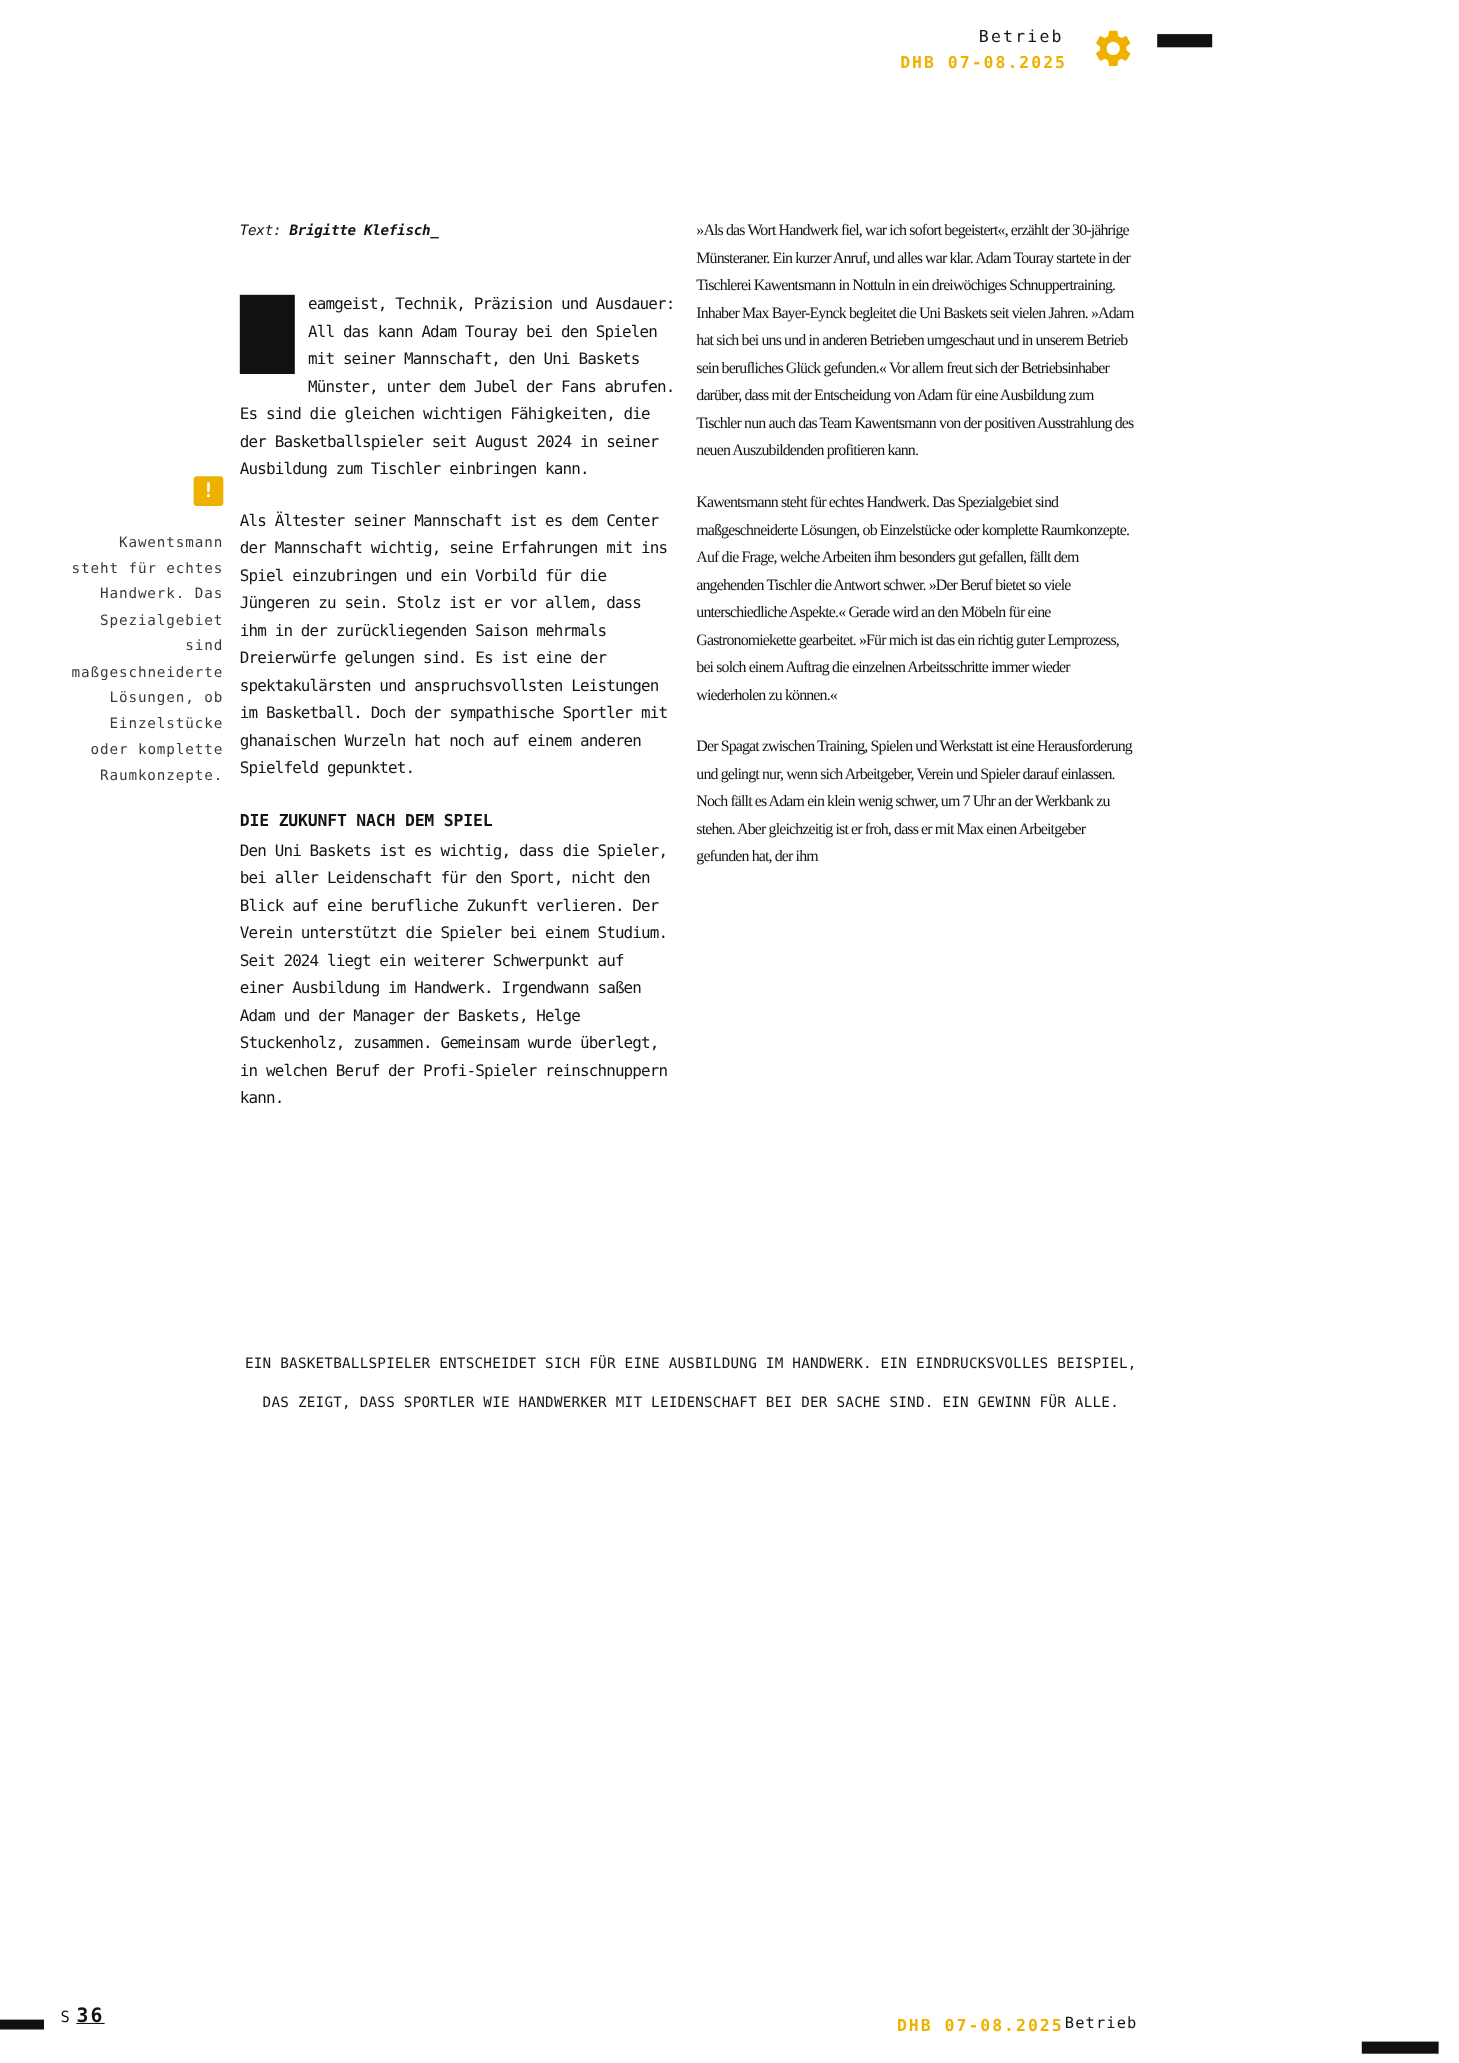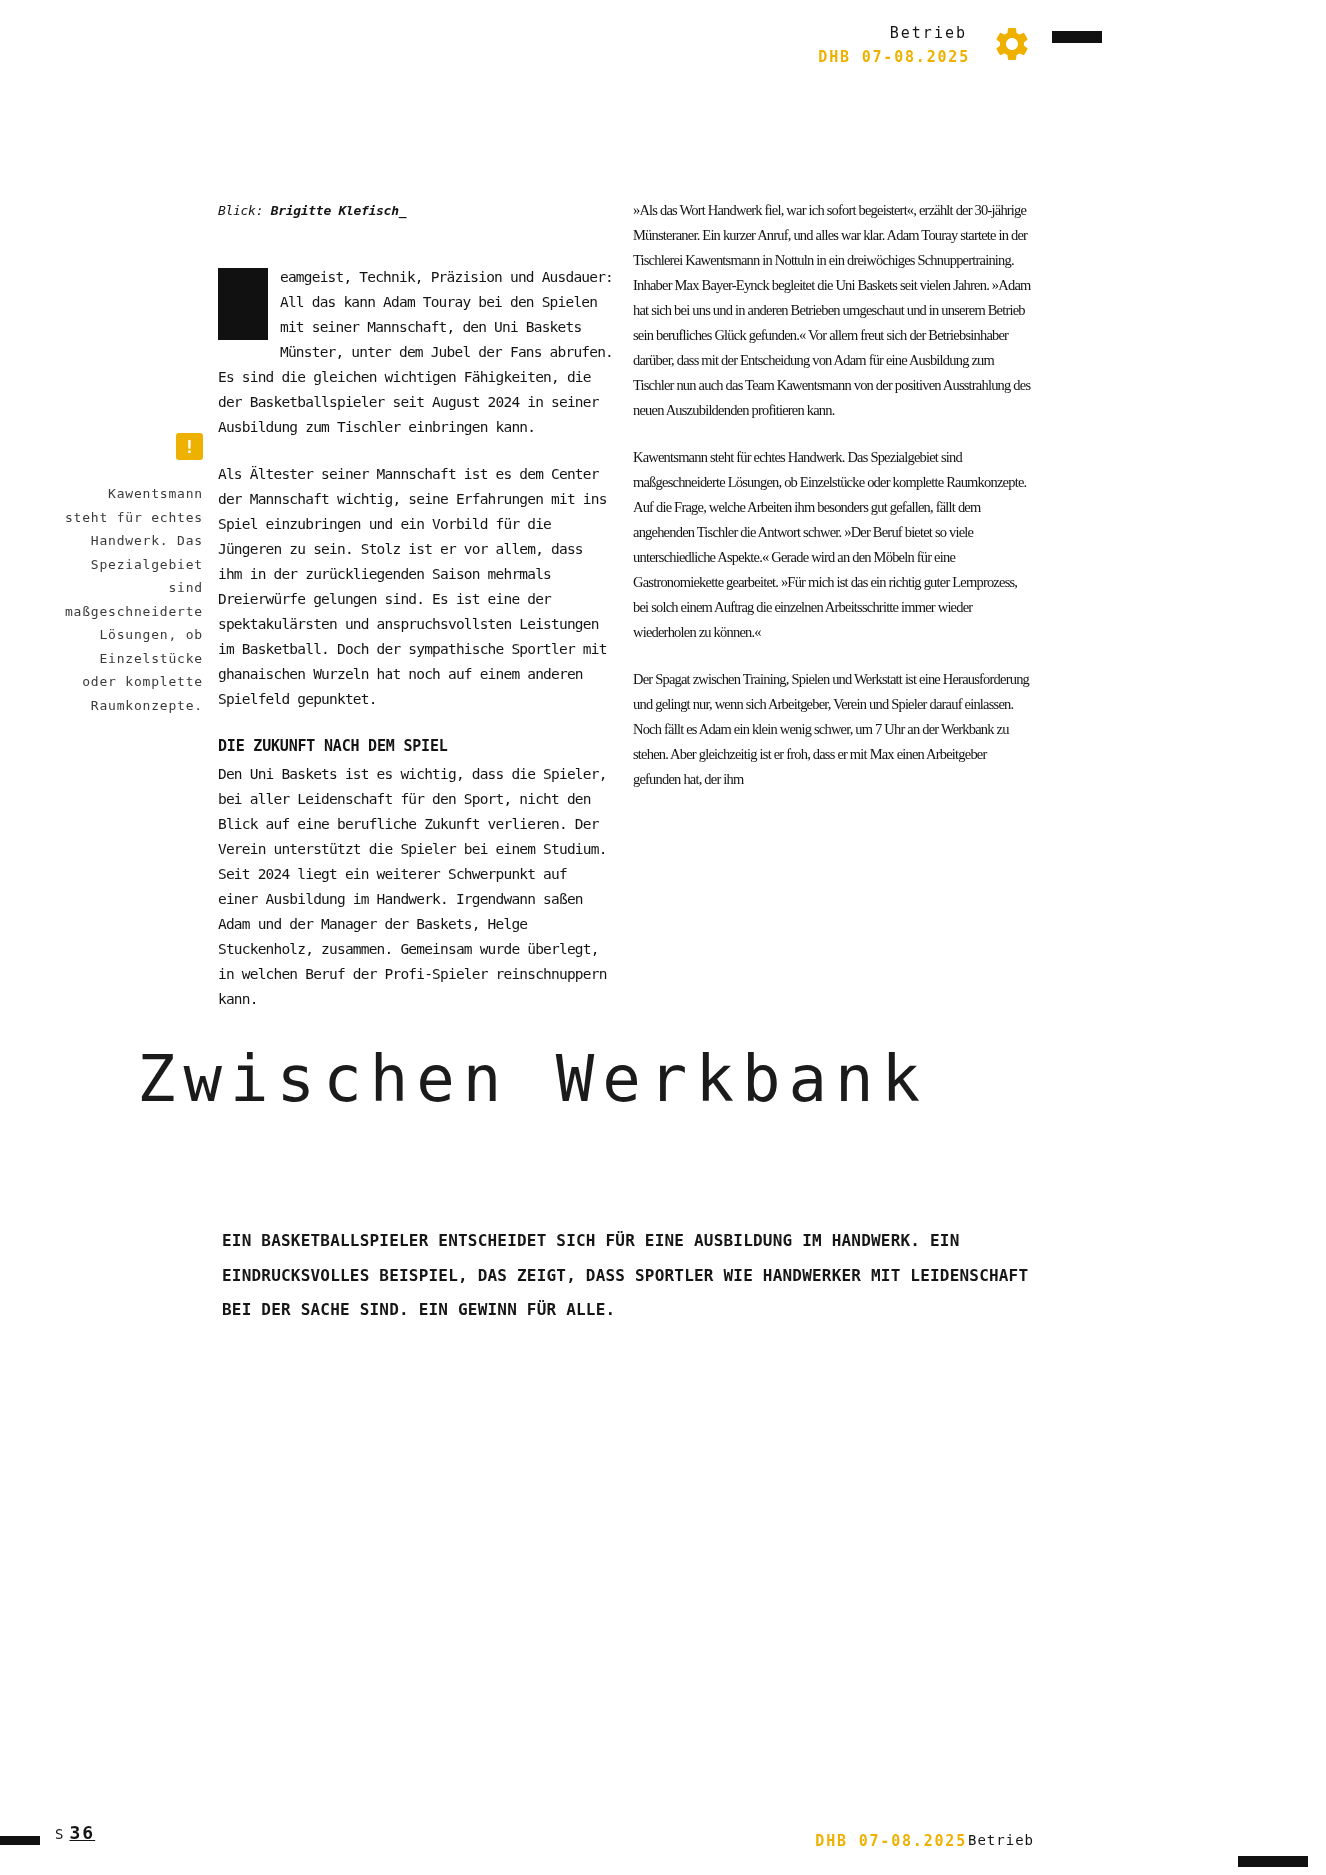--- a/index.html
+++ b/index.html
@@ -65,22 +65,22 @@
   }
 
   
   .headline {
     position:absolute; left:137px; top:1040px;
     font-size:64px; line-height:78px; letter-spacing:8px;
     font-weight:500; color:#1b1b1b; white-space:nowrap;
   }
   .standfirst {
     position:absolute; left:222px; top:1224px; width:812px;
-    font-size:16px; line-height:34.5px; letter-spacing:0.2px;
-    font-weight:bold; color:#161616; text-transform:uppercase;
+    font-size:13px; line-height:34.5px; letter-spacing:0.2px;
+    font-weight:normal; color:#161616; text-transform:uppercase;text-align:center;
   }
 
   
   .ftr-rule { position:absolute; left:0; top:1836px; width:40px; height:9px; background:#111; }
   .ftr-page { position:absolute; left:55px; top:1822px; display:flex; align-items:baseline; gap:6px; }
   .ftr-page .s { font-size:14px; }
   .ftr-page .num { font-size:18px; font-weight:bold; letter-spacing:2px;text-decoration:underline; }
   .ftr-issue {
     position:absolute; right:341px; top:1832px;
     font-size:15px; letter-spacing:1.8px; font-weight:bold;
@@ -106,37 +106,36 @@
   </span>
   <div class="hdr-bar"></div>
 
   <aside class="margin-note">
     <div class="alert-badge">!</div>
     <div class="margin-caption">Kawentsmann steht für echtes Handwerk. Das Spezialgebiet sind maßgeschneiderte Lösungen, ob Einzelstücke oder komplette Raumkonzepte.</div>
   </aside>
 
   <div class="col col-1">
     <div class="byline">
-      <span>Blick:</span>
+      <span>Text:</span>
       <span class="author">Brigitte Klefisch_</span>
     </div>
     <p><span class="dropcap">T</span><span>eamgeist, Technik, Präzision und Ausdauer: All das kann Adam Touray bei den Spielen mit seiner Mannschaft, den Uni Baskets Münster, unter dem Jubel der Fans abrufen. Es sind die gleichen wichtigen Fähigkeiten, die der Basketballspieler seit August 2024 in seiner Ausbildung zum Tischler einbringen kann.</span></p>
     <p>Als Ältester seiner Mannschaft ist es dem Center der Mannschaft wichtig, seine Erfahrungen mit ins Spiel einzubringen und ein Vorbild für die Jüngeren zu sein. Stolz ist er vor allem, dass ihm in der zurückliegenden Saison mehrmals Dreierwürfe gelungen sind. Es ist eine der spektakulärsten und anspruchsvollsten Leistungen im Basketball. Doch der sympathische Sportler mit ghanaischen Wurzeln hat noch auf einem anderen Spielfeld gepunktet.</p>
     <h2 class="subhead">DIE ZUKUNFT NACH DEM SPIEL</h2>
     <p>Den Uni Baskets ist es wichtig, dass die Spieler, bei aller Leidenschaft für den Sport, nicht den Blick auf eine berufliche Zukunft verlieren. Der Verein unterstützt die Spieler bei einem Studium. Seit 2024 liegt ein weiterer Schwerpunkt auf einer Ausbildung im Handwerk. Irgendwann saßen Adam und der Manager der Baskets, Helge Stuckenholz, zusammen. Gemeinsam wurde überlegt, in welchen Beruf der Profi-Spieler reinschnuppern kann.</p>
   </div>
 
   <div class="col col-2">
     <p>»Als das Wort Handwerk fiel, war ich sofort begeistert«, erzählt der 30-jährige Münsteraner. Ein kurzer Anruf, und alles war klar. Adam Touray startete in der Tischlerei Kawentsmann in Nottuln in ein dreiwöchiges Schnuppertraining. Inhaber Max Bayer-Eynck begleitet die Uni Baskets seit vielen Jahren. »Adam hat sich bei uns und in anderen Betrieben umgeschaut und in unserem Betrieb sein berufliches Glück gefunden.« Vor allem freut sich der Betriebsinhaber darüber, dass mit der Entscheidung von Adam für eine Ausbildung zum Tischler nun auch das Team Kawentsmann von der positiven Ausstrahlung des neuen Auszubildenden profitieren kann.</p>
     <p>Kawentsmann steht für echtes Handwerk. Das Spezialgebiet sind maßgeschneiderte Lösungen, ob Einzelstücke oder komplette Raumkonzepte. Auf die Frage, welche Arbeiten ihm besonders gut gefallen, fällt dem angehenden Tischler die Antwort schwer. »Der Beruf bietet so viele unterschiedliche Aspekte.« Gerade wird an den Möbeln für eine Gastronomiekette gearbeitet. »Für mich ist das ein richtig guter Lernprozess, bei solch einem Auftrag die einzelnen Arbeitsschritte immer wieder wiederholen zu können.«</p>
     <p>Der Spagat zwischen Training, Spielen und Werkstatt ist eine Herausforderung und gelingt nur, wenn sich Arbeitgeber, Verein und Spieler darauf einlassen. Noch fällt es Adam ein klein wenig schwer, um 7 Uhr an der Werkbank zu stehen. Aber gleichzeitig ist er froh, dass er mit Max einen Arbeitgeber gefunden hat, der ihm</p>
   </div>
 
   <h1 class="headline">
-    <div>Zwischen Werkbank</div>
   </h1>
 
   <div class="standfirst">EIN BASKETBALLSPIELER ENTSCHEIDET SICH FÜR EINE AUSBILDUNG IM HANDWERK. EIN EINDRUCKSVOLLES BEISPIEL, DAS ZEIGT, DASS SPORTLER WIE HANDWERKER MIT LEIDENSCHAFT BEI DER SACHE SIND. EIN GEWINN FÜR ALLE.</div>
 
   <div class="ftr-rule"></div>
   <div class="ftr-page">
     <span class="s">S</span>
     <span class="num">36</span>
   </div>
   <div class="ftr-issue">DHB 07-08.2025</div>

